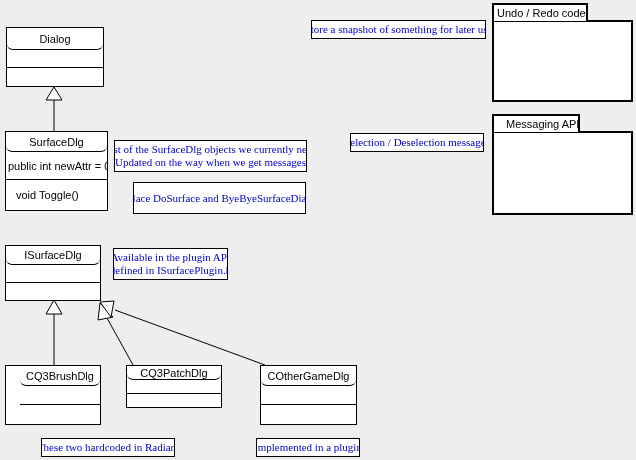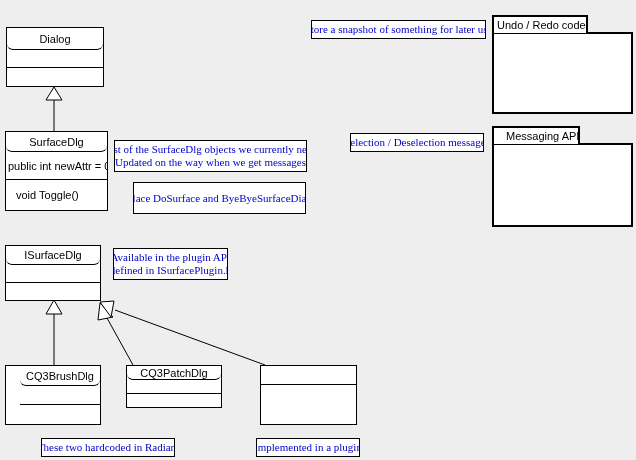--- a/index.html
+++ b/index.html
@@ -49,21 +49,20 @@
   }
   .uml-class .row.member {
     justify-content: flex-start;
     padding-left: 2px;
     font-size: 11px;
     color: #000000;
   }
   
   .uml-package {
     position: absolute;
-    margin-top: 12px;
   }
   .uml-package .pkg-tab {
     position: absolute;
     background: #ffffff;
     border: 2px solid #000000;
     border-bottom: none;
     box-sizing: border-box;
     display: flex;
     align-items: center;
     padding-left: 3px;
@@ -163,20 +162,21 @@
     <div class="row member" style="height:20px;"></div>
   </div>
 
   <div class="uml-class" style="left:126px; top:365px; width:96px; height:43px;">
     <div class="row title" style="height:21px;">CQ3PatchDlg</div>
     <div class="row member" style="height:19px;"></div>
     <div class="row member" style="height:20px;"></div>
   </div>
 
   <div class="uml-class" style="left:260px; top:365px; width:97px; height:60px;">
+    <div class="row title" style="height:21px;">COtherGameDlg</div>
     <div class="row member" style="height:19px;"></div>
     <div class="row member" style="height:20px;"></div>
   </div>
 
   <div class="uml-package" style="left:492px; top:3px; width:141px; height:99px;">
     <div class="pkg-tab" style="left:0px; top:0px; width:96px; height:18px;">Undo / Redo code</div>
     <div class="pkg-body" style="left:0px; top:17px; width:141px; height:82px;"></div>
   </div>
 
   <div class="uml-package" style="left:492px; top:114px; width:141px; height:101px;">

